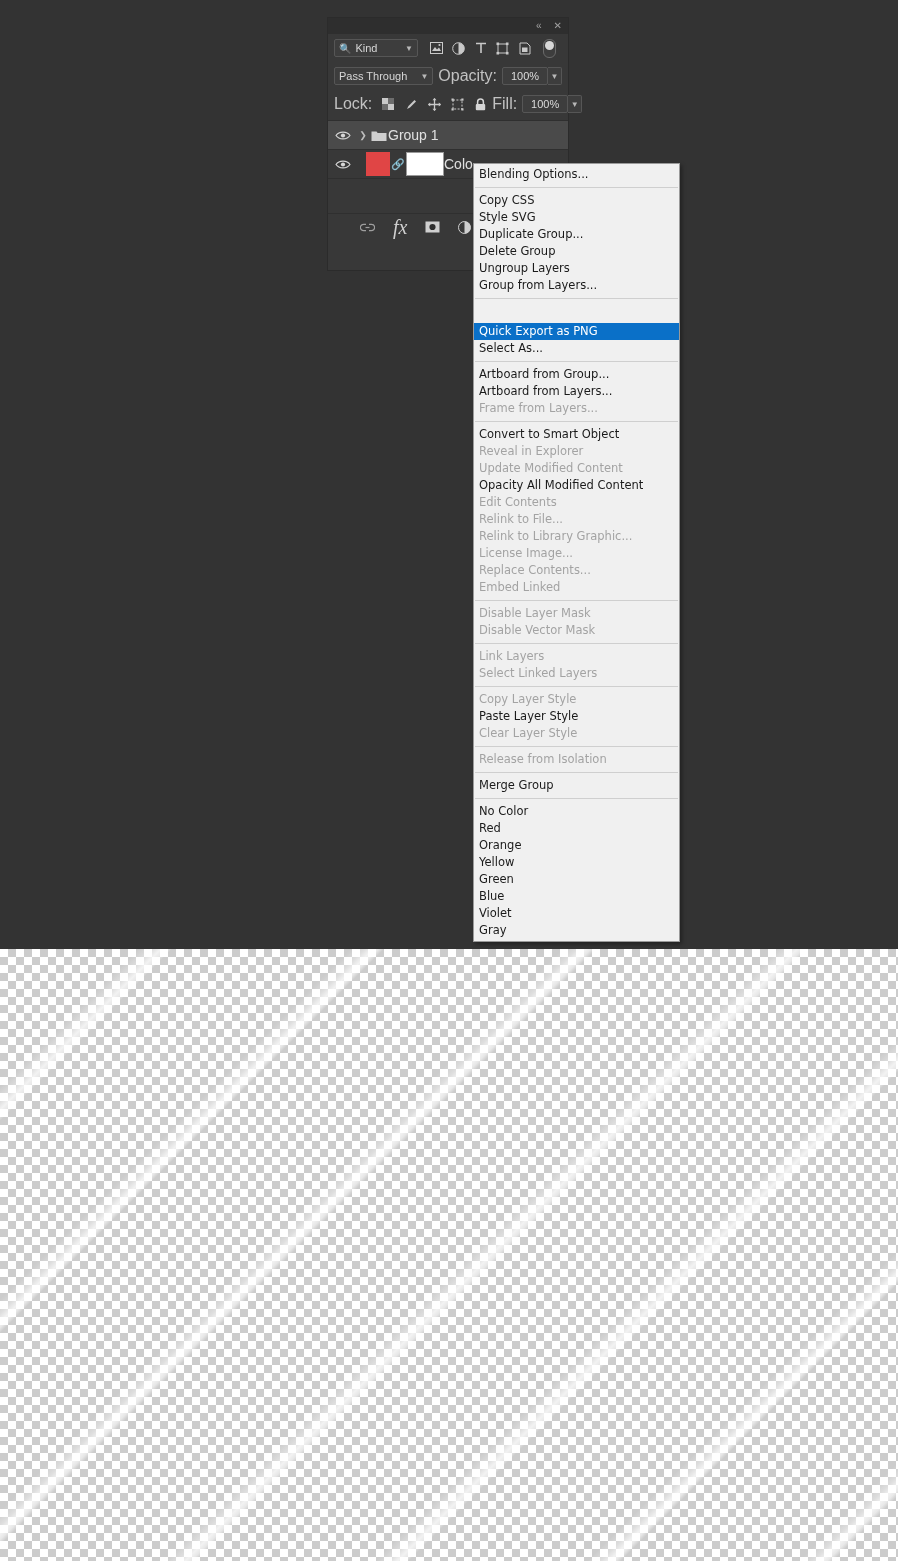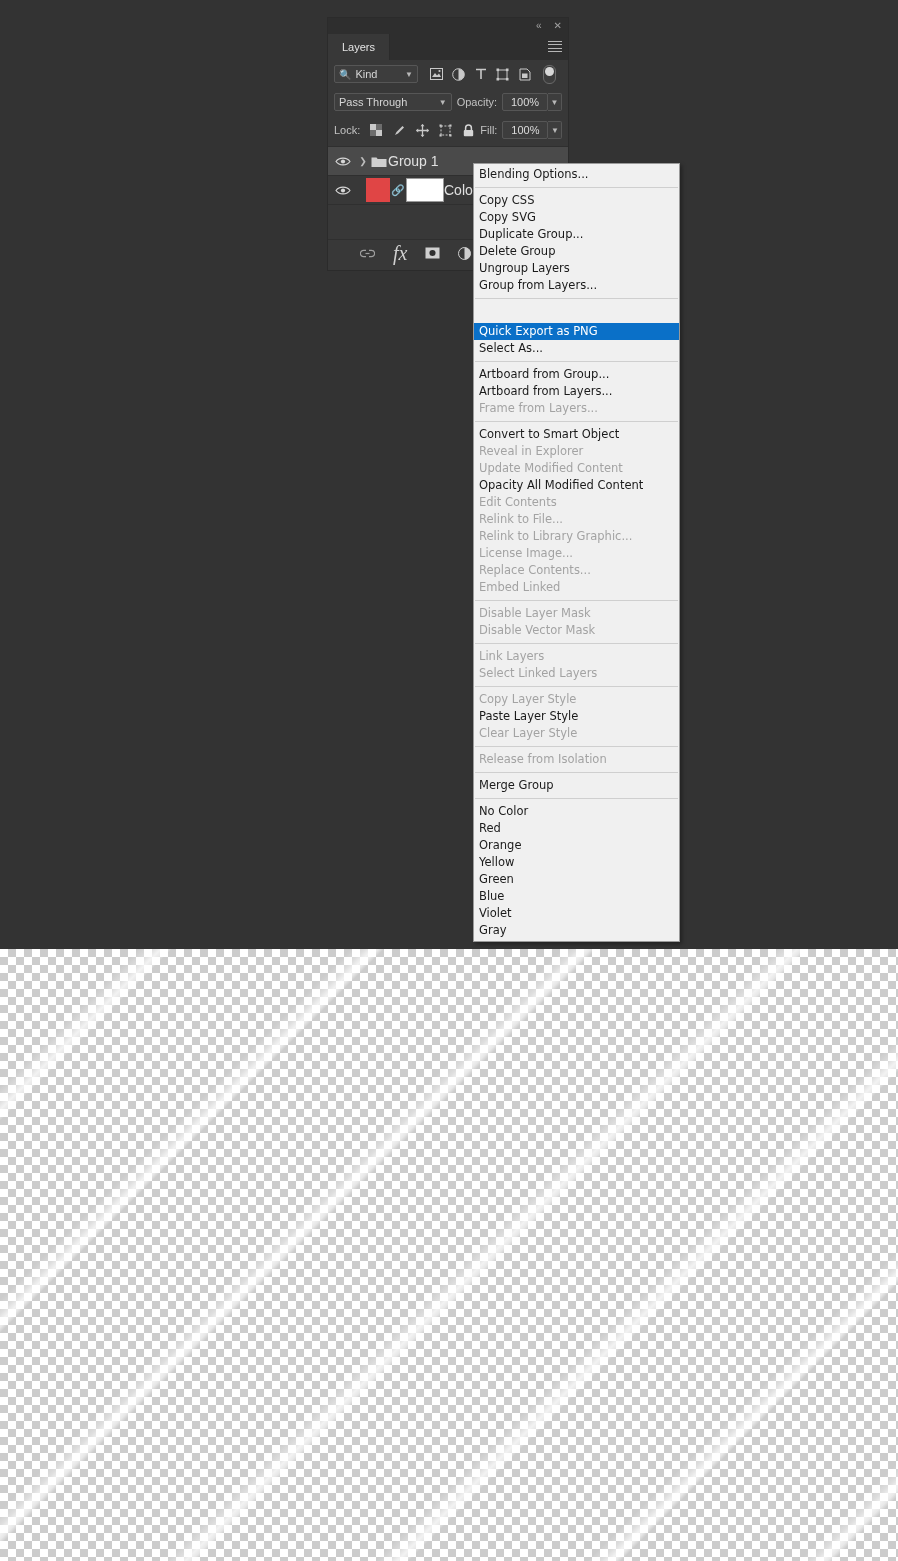--- a/index.html
+++ b/index.html
@@ -165,21 +165,21 @@
   .toggle-pill::after {
     content: "";
     position: absolute;
     left: 1px; top: 1px;
     width: 9px; height: 9px;
     border-radius: 50%;
     background: #d8d8d8;
   }
 
   .blend-select { width: 128px; }
-  .ps-label { color: #c2c2c2; font-size: 11px; }
+  .ps-label { color: #c2c2c2; font-size: 16px; }
   .ps-numfield {
     background: #3d3d3d;
     border: 1px solid #565656;
     border-radius: 2px;
     height: 18px;
     width: 46px;
     display: flex;
     align-items: center;
     justify-content: center;
     color: #dcdcdc;
@@ -288,31 +288,20 @@
     <div class="checker-streaks"></div>
   </div>
 
   <div class="ps-panel">
 
     <div class="ps-titlebar">
       <span class="tb-icon">«</span>
       <span class="tb-icon">✕</span>
     </div>
 
-    <div class="ps-tabrow">
-      <div class="ps-tab">
-        <span>Layers</span>
-      </div>
-      <div class="ps-tab-menu">
-        <i></i>
-          <i></i>
-          <i></i>
-          <i></i>
-      </div>
-    </div>
 
     <div class="ps-body">
 
       <div class="ps-row">
         <div class="ps-select kind-select">
           <span class="mag">🔍</span>
           <span>Kind</span>
           <span class="caret">▼</span>
         </div>
         <div class="filter-icons">
@@ -474,21 +463,21 @@
         <span class="ps-grip"></span>
       </div>
 
     </div>
   </div>
 
   <div class="ctx-menu" id="ctx-menu">
       <div class="ctx-item">Blending Options...</div>
       <div class="ctx-sep"></div>
       <div class="ctx-item">Copy CSS</div>
-      <div class="ctx-item">Copy SVG</div>
+      <div class="ctx-item">Style SVG</div>
       <div class="ctx-item">Duplicate Group...</div>
       <div class="ctx-item">Delete Group</div>
       <div class="ctx-item">Ungroup Layers</div>
       <div class="ctx-item">Group from Layers...</div>
       <div class="ctx-sep"></div>
       <div class="ctx-item selected">Quick Export as PNG</div>
       <div class="ctx-item">Select As...</div>
       <div class="ctx-sep"></div>
       <div class="ctx-item">Artboard from Group...</div>
       <div class="ctx-item">Artboard from Layers...</div>

